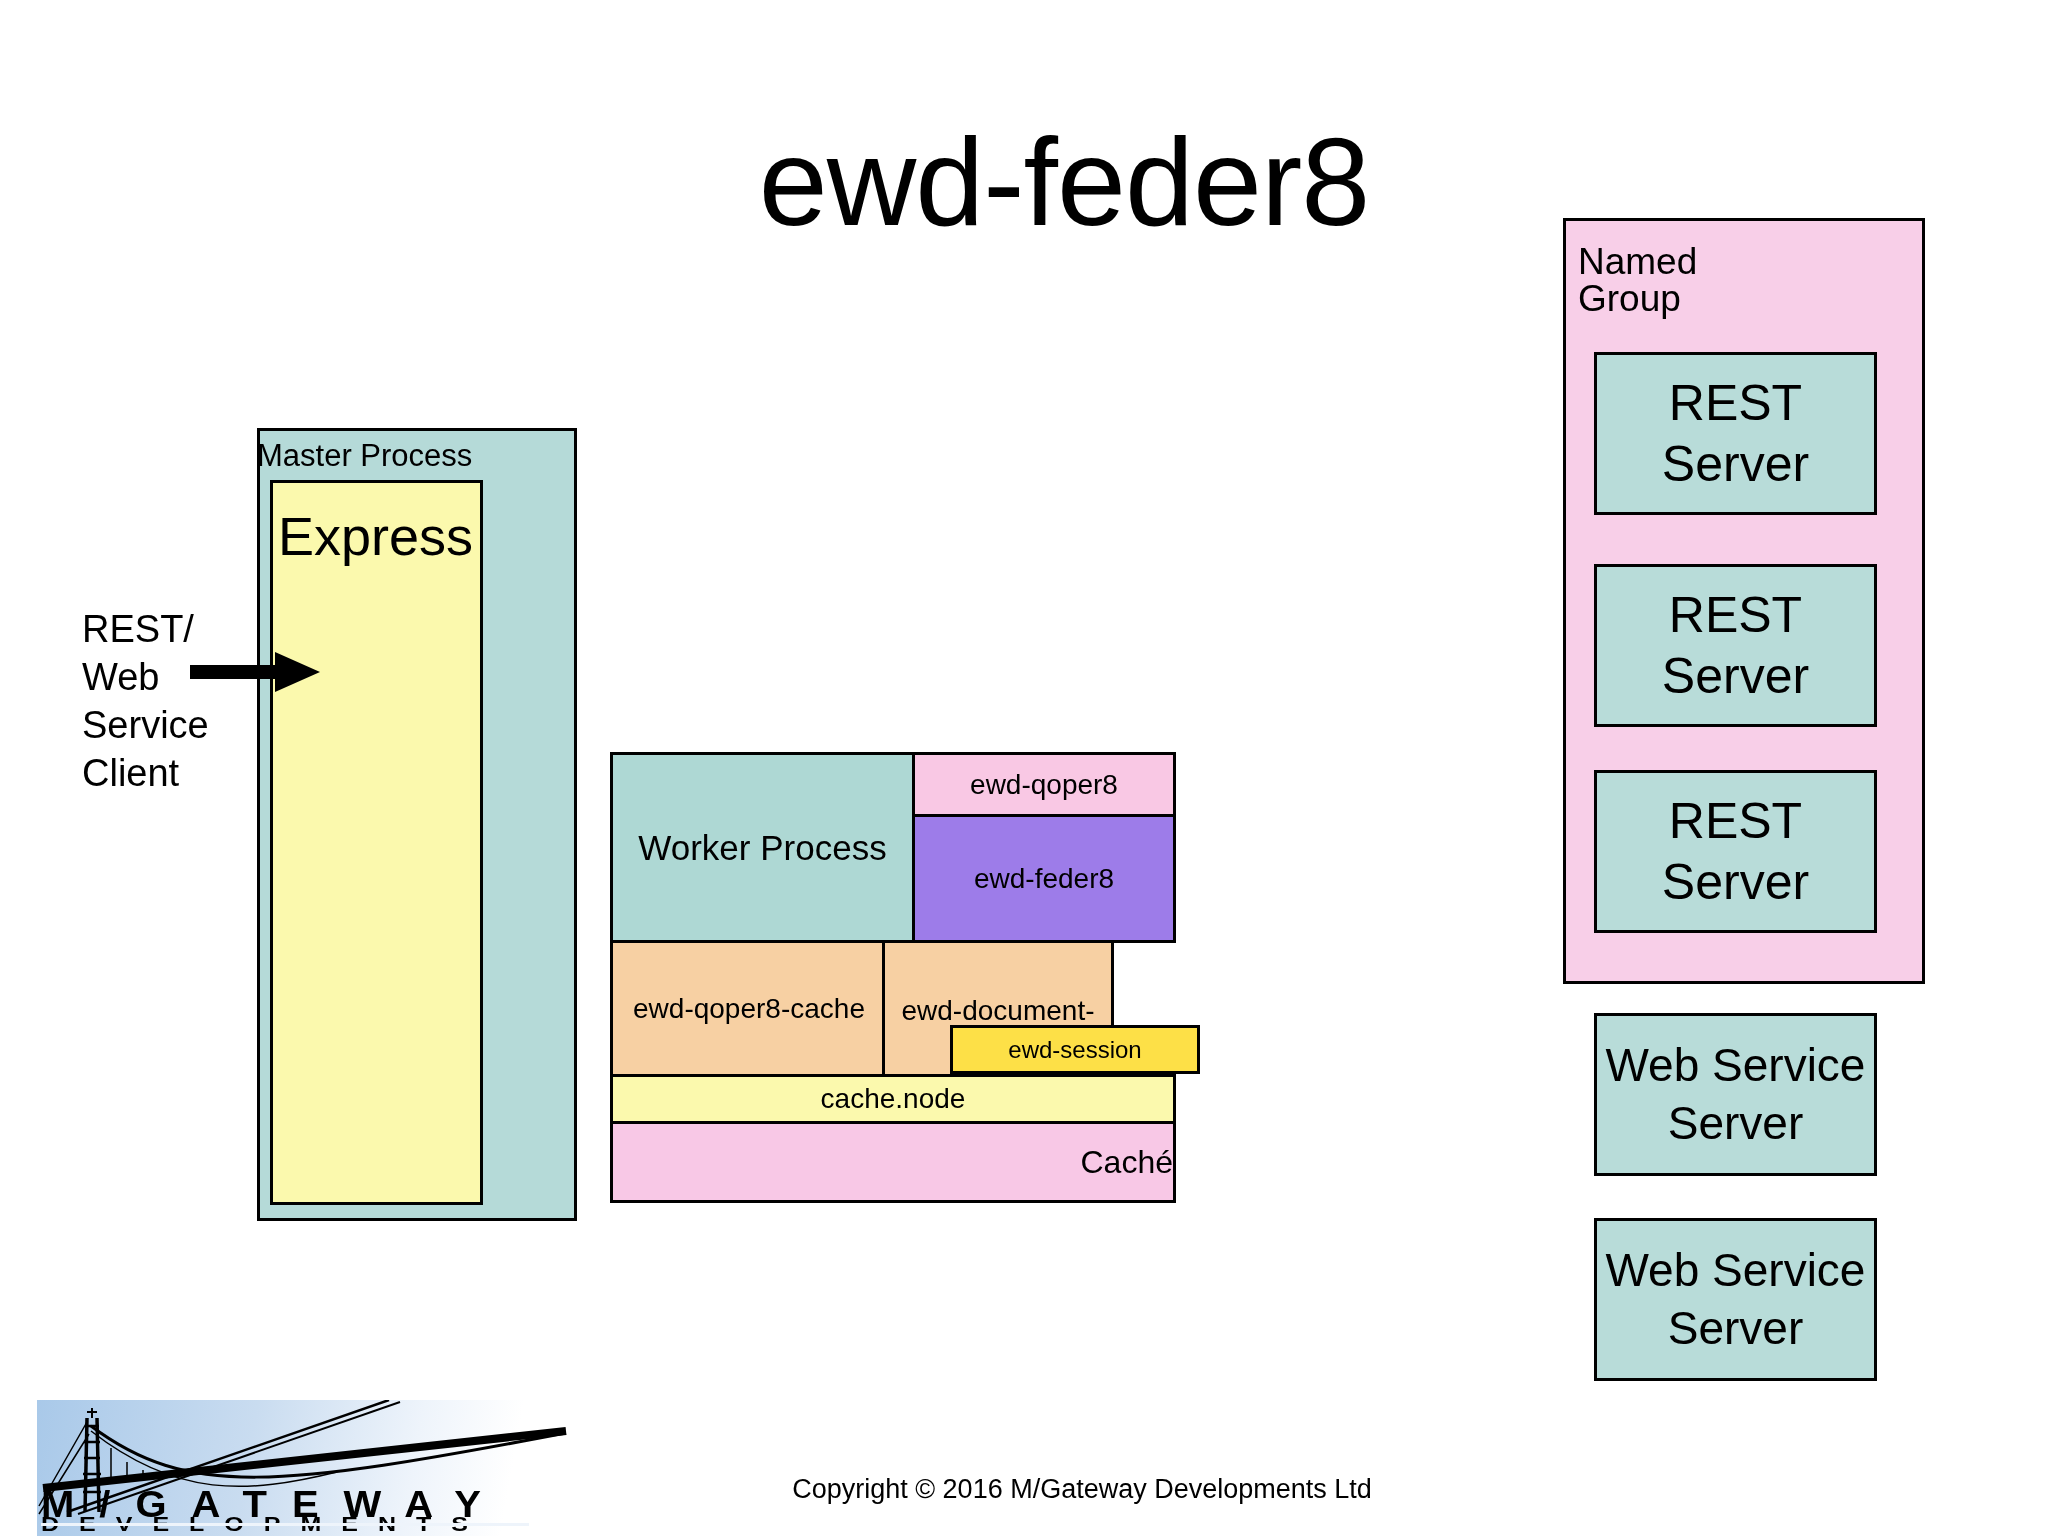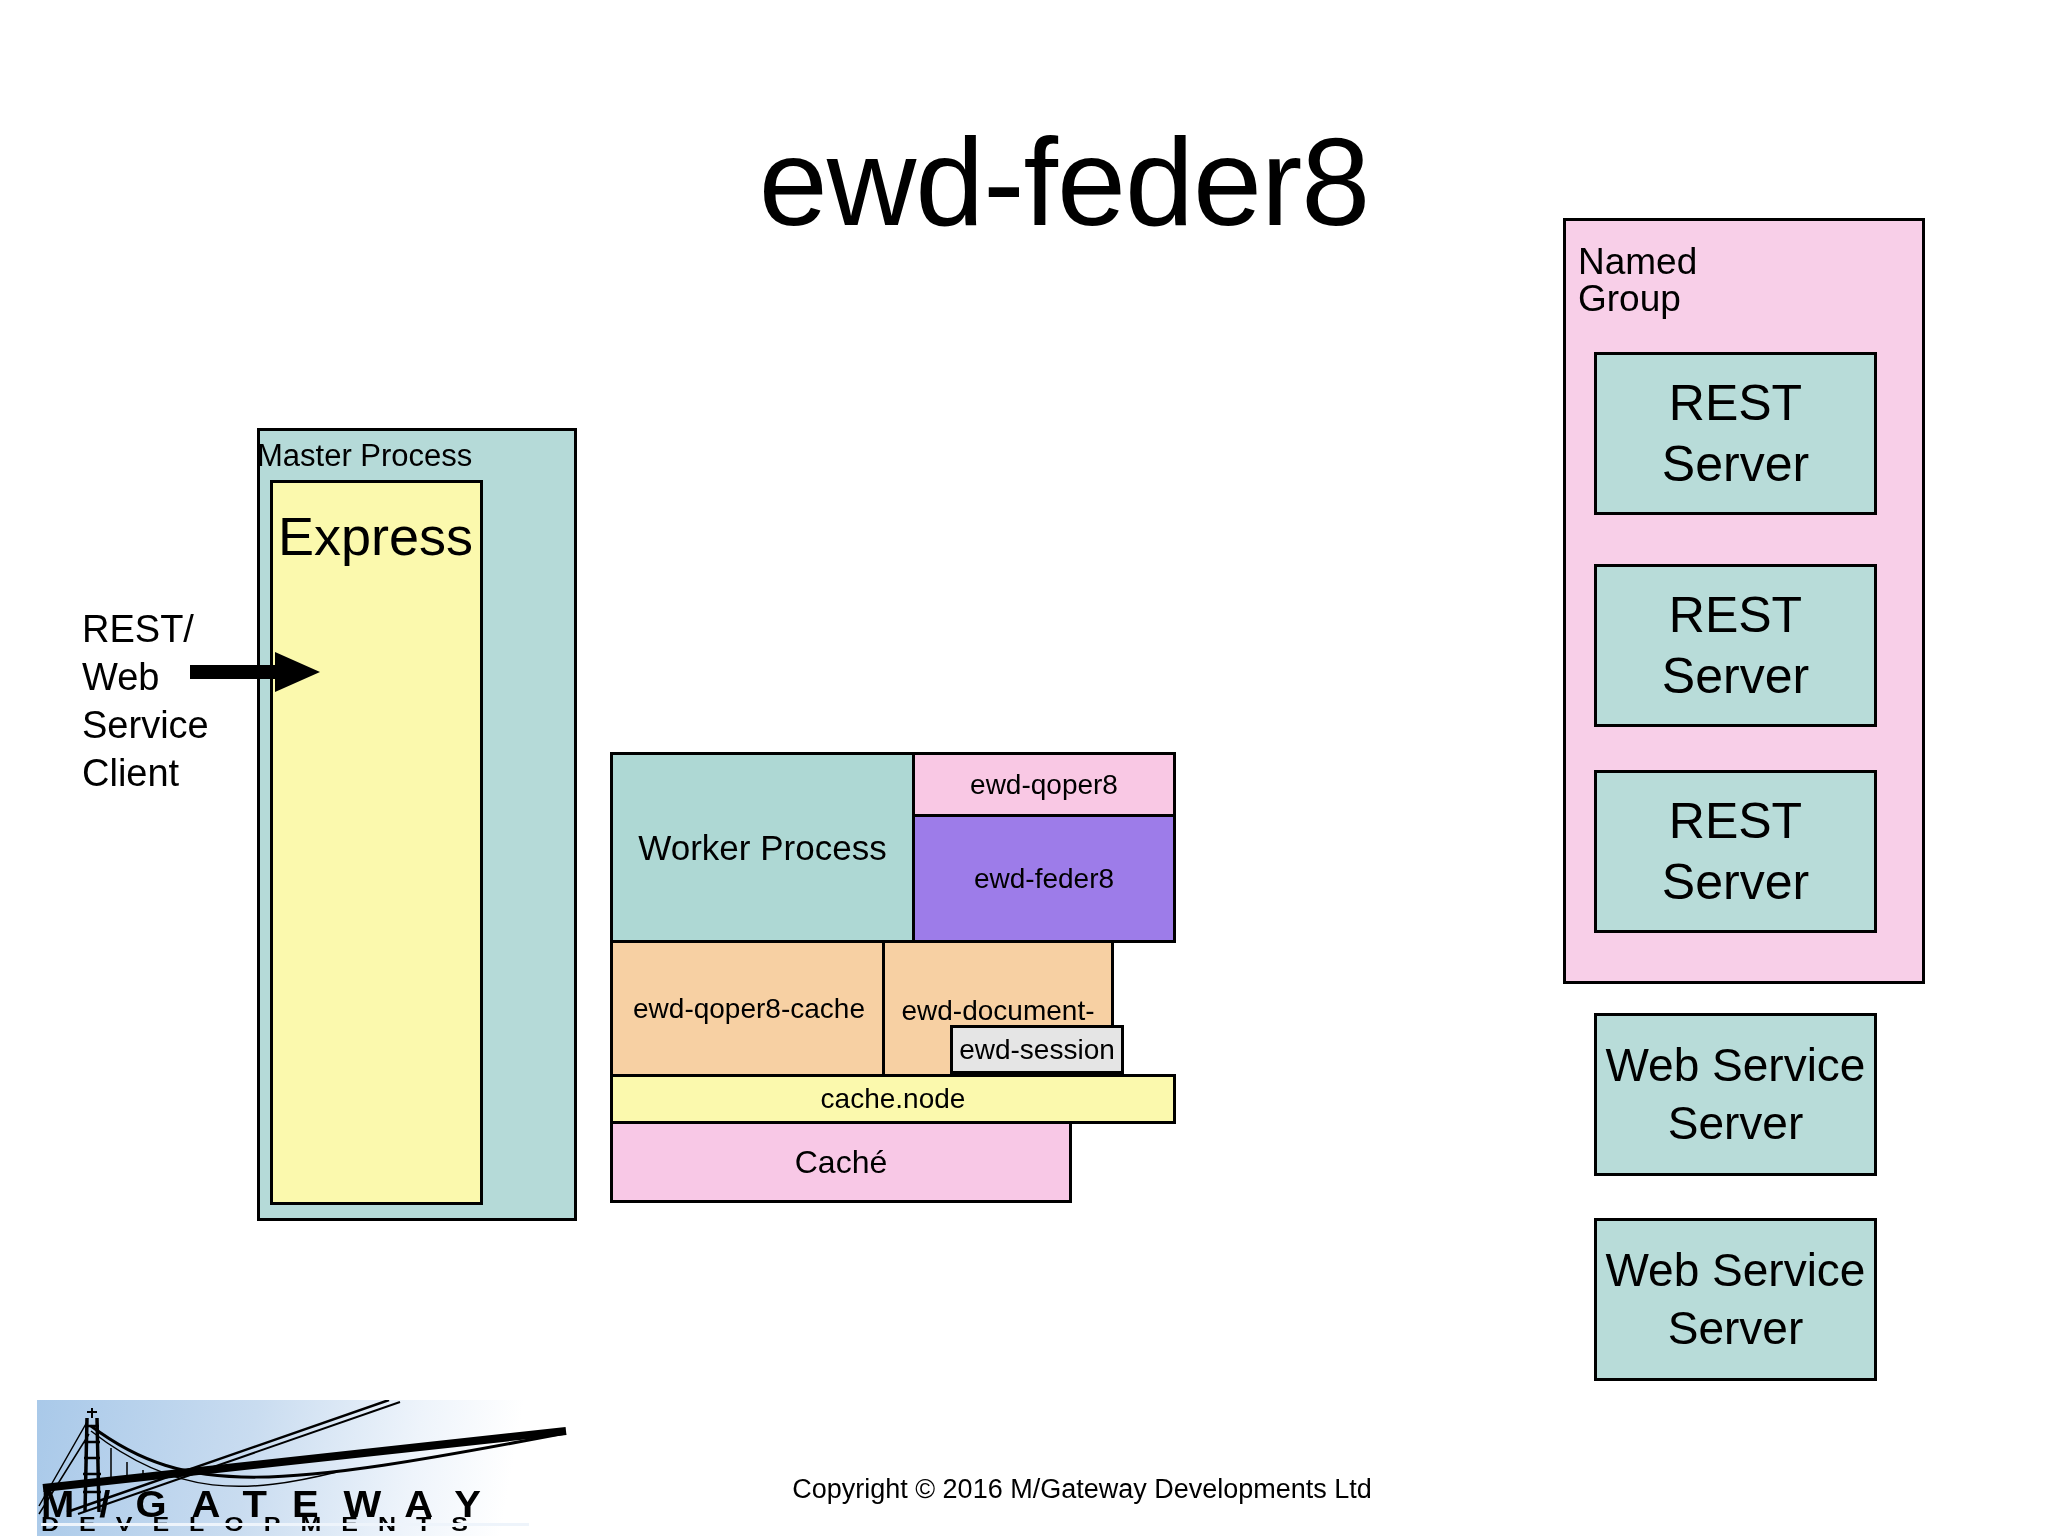--- a/index.html
+++ b/index.html
@@ -26,23 +26,23 @@
   
   #flow-arrow{left:150px;top:645px;width:140px;height:56px;}
 
   
   #worker{left:573px;top:752px;width:305px;height:191px;background:#aed8d4;font-size:35px;}
   #qoper8{left:875px;top:752px;width:264px;height:65px;background:#f9c8e4;font-size:28px;}
   #feder8{left:875px;top:814px;width:264px;height:129px;background:#9d7ce9;font-size:28px;}
   #qoper8-cache{left:573px;top:940px;width:278px;height:137px;background:#f7d0a3;font-size:28px;}
   #document-store{left:845px;top:940px;width:232px;height:137px;background:#f7d0a3;}
   #document-store-label{position:absolute;left:0;right:0;top:52px;text-align:center;font-size:28px;}
-  #session{left:913px;top:1025px;width:174px;height:49px;background:#e5e5e5;font-size:28px;}
+  #session{left:913px;top:1025px;width:250px;height:49px;background:#fde047;font-size:24px;}
   #cache-node{left:573px;top:1074px;width:566px;height:50px;background:#fbf9ad;font-size:28px;}
-  #cache-db{left:573px;top:1121px;width:462px;height:82px;background:#f8c8e6;font-size:32px;}
+  #cache-db{left:573px;top:1121px;width:566px;height:82px;background:#f8c8e6;font-size:32px;justify-content:flex-end;}
 
   
   #named-group{left:1526px;top:218px;width:362px;height:766px;background:#f8cfe8;}
   #named-group-label{position:absolute;left:12px;right:0;top:22px;text-align:left;font-size:37px;line-height:37px;white-space:pre-line;}
   .rest-server{left:1557px;width:283px;height:163px;background:#b8dcd9;font-size:50px;line-height:1.22;}
   #rest-server-1{top:352px;}
   #rest-server-2{top:564px;}
   #rest-server-3{top:770px;}
   .web-server{left:1557px;width:283px;height:163px;background:#b8dcd9;font-size:46px;line-height:1.25;}
   #web-server-1{top:1013px;}

